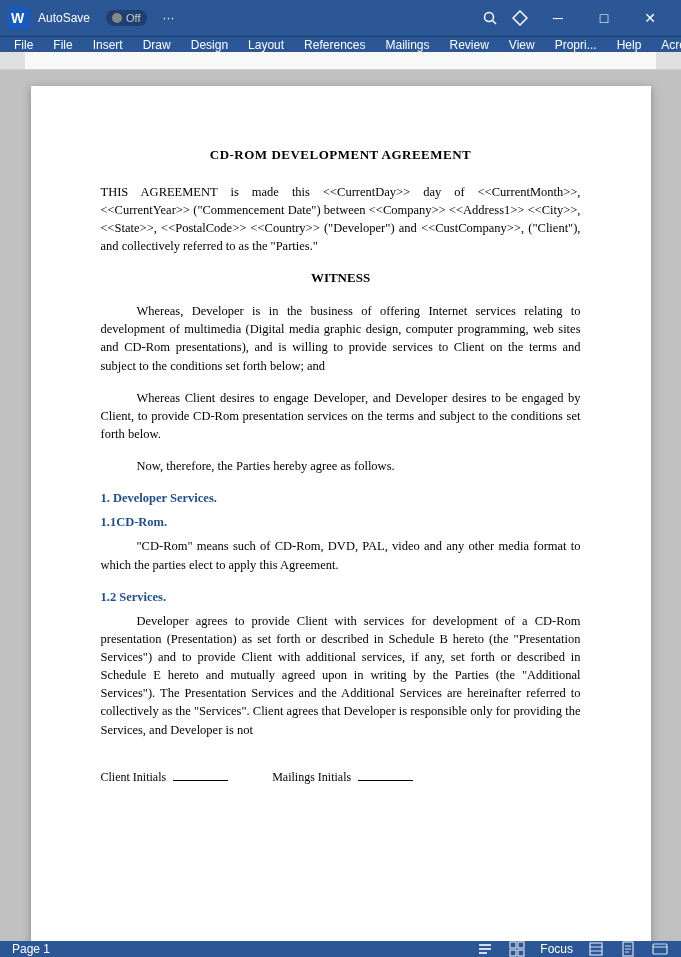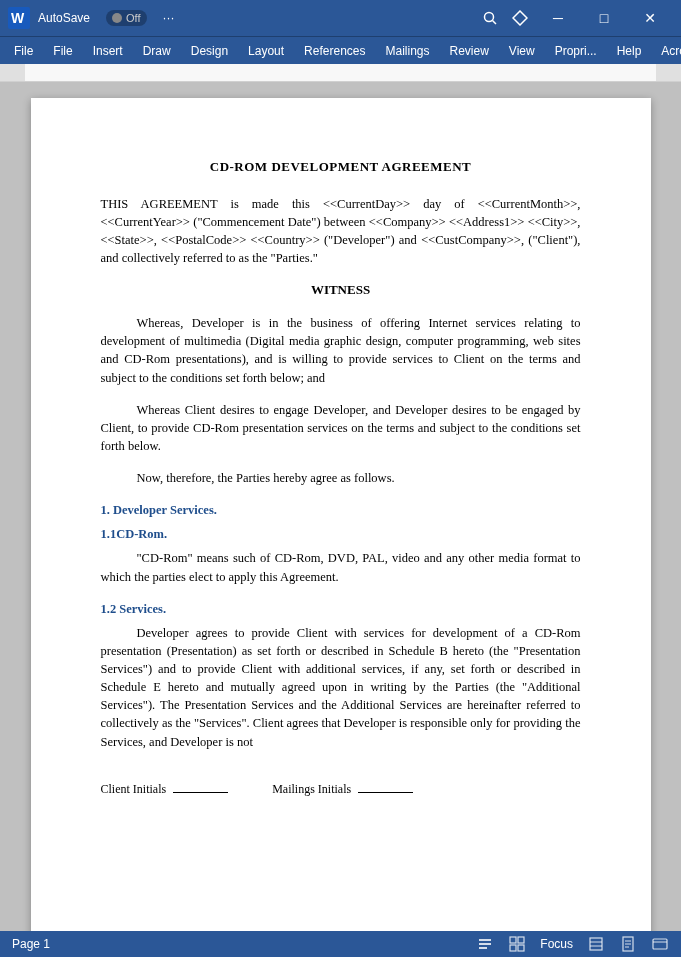--- a/index.html
+++ b/index.html
@@ -90,21 +90,21 @@
       align-items: center;
       justify-content: center;
       margin: 0 4px;
     }
 
     
     .menu-bar {
       display: flex;
       align-items: center;
       background: #2b5797;
-      height: 28px;
+      height: 16px;
       padding: 0 4px;
       flex-shrink: 0;
       border-top: 1px solid #1e3f6f;
     }
     .menu-item {
       padding: 4px 10px;
       font-size: 12px;
       color: white;
       cursor: pointer;
       border-radius: 3px;
@@ -201,21 +201,21 @@
       border-bottom: 1px solid #000;
       width: 55px;
       margin: 0 4px;
     }
 
     
     .status-bar {
       display: flex;
       align-items: center;
       background: #2b5797;
-      height: 26px;
+      height: 16px;
       padding: 0 12px;
       flex-shrink: 0;
       color: white;
       font-size: 12px;
       gap: 20px;
     }
     .status-bar-right {
       margin-left: auto;
       display: flex;
       align-items: center;

